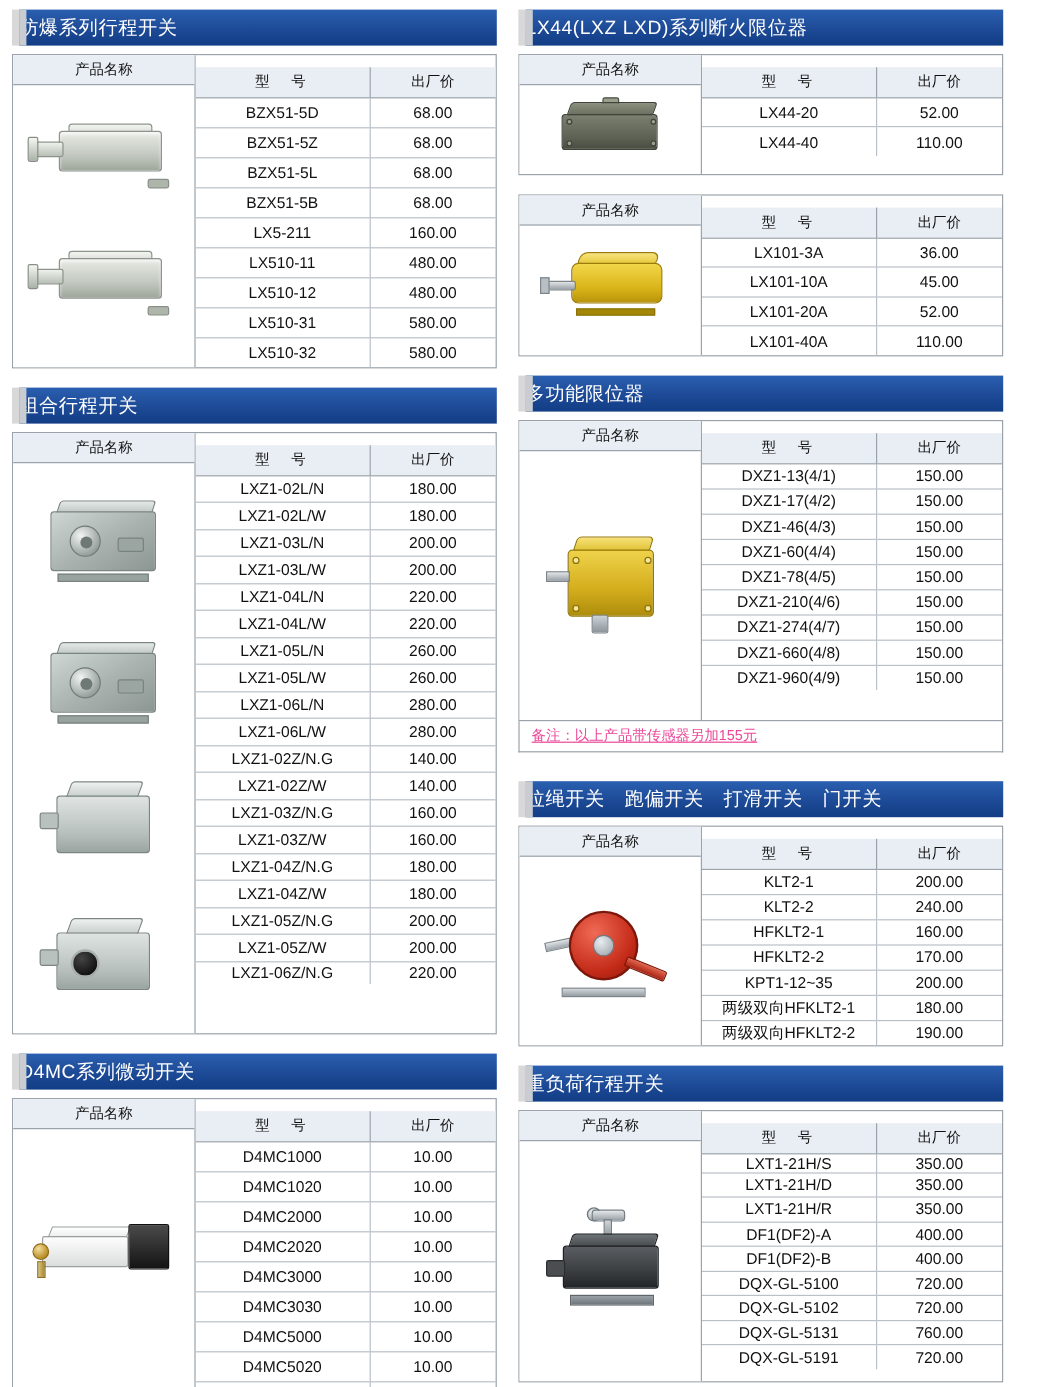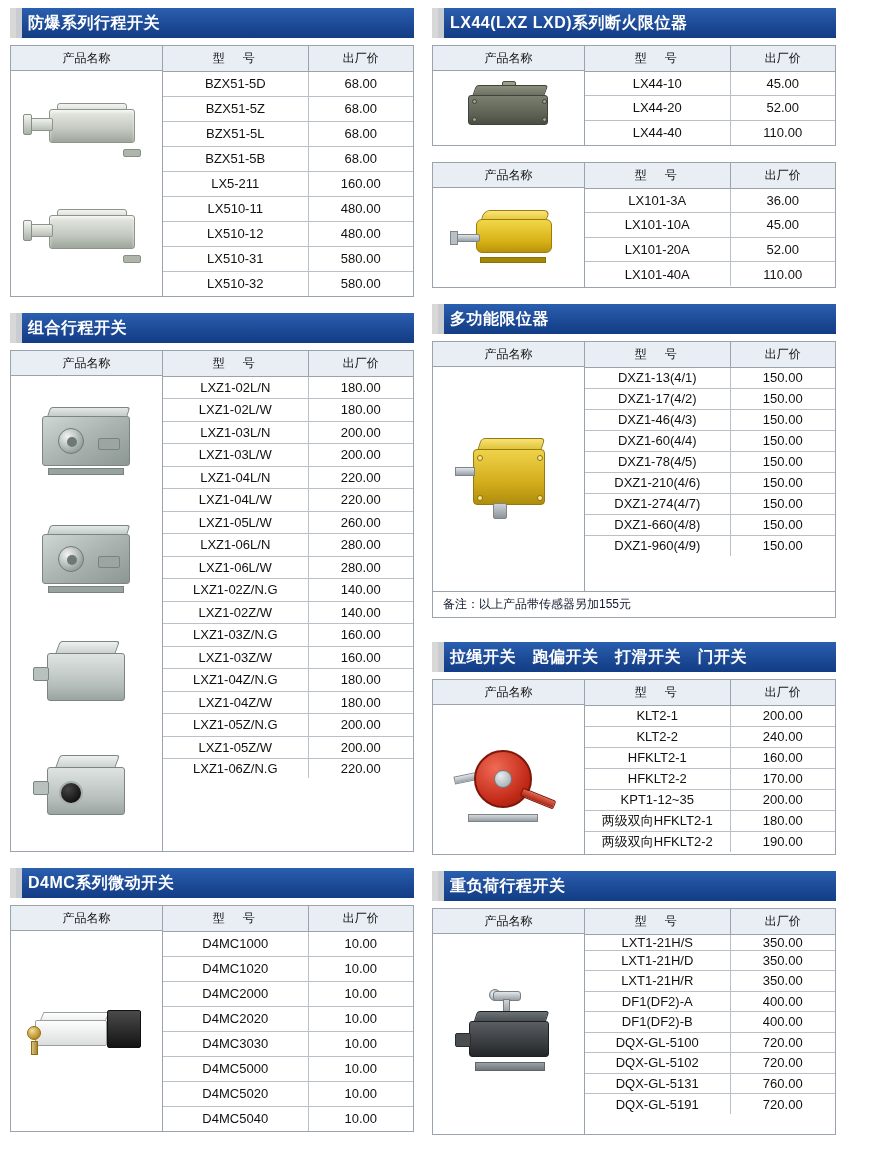--- a/index.html
+++ b/index.html
@@ -30,24 +30,23 @@
     margin-bottom: 7px;
   }
   .sec-head .bar-accent {
     position: absolute;
     left: 0; top: 0; bottom: 0;
     width: 6px;
     background: #c9ccd1;
   }
   .sec-head h2 {
     margin: 0;
-    padding-left: 12px;
     color: #ffffff;
     font-size: 16px;
-    font-weight: bold;
+    font-weight: normal;
     letter-spacing: 0.5px;
     white-space: nowrap;
   }
 
   
   .block {
     display: flex;
     border: 1px solid #9aa3ab;
     margin-bottom: 16px;
     background: #fff;
@@ -68,21 +67,21 @@
   }
   .imgbody {
     position: relative;
     display: flex;
     flex-direction: column;
     align-items: center;
     justify-content: space-around;
     padding: 6px 0;
     flex: 1;
   }
-  .tablecell { flex: 1; display: flex; flex-direction: column; }
+  .tablecell { flex: 1; display: flex; flex-direction: column; margin-top: 10px; }
   table.pt {
     width: 100%;
     border-collapse: collapse;
     font-size: 12.5px;
   }
   table.pt th {
     height: 25px;
     background: #e9eef4;
     border-bottom: 1px solid #9aa3ab;
     font-weight: normal;
@@ -94,24 +93,25 @@
     border-bottom: 1px solid #b9c0c7;
     text-align: center;
     color: #111;
     font-size: 13px;
     padding: 0 2px;
   }
   table.pt td.model { border-right: 1px solid #b9c0c7; }
   table.pt tr:last-child td { border-bottom: none; }
   .note {
     font-size: 12px;
-    color: #0f172a;
+    color: #ec4899;
     padding: 4px 6px 4px 10px;
     border-top: 1px solid #b9c0c7;
     text-align: left;
+    text-decoration: underline;
   }
 
   
   .ill { position: relative; }
 
   
   .ill-bzx { width: 120px; height: 62px; }
   .ill-bzx .body {
     position: absolute; left: 22px; top: 10px; width: 86px; height: 34px;
     background: linear-gradient(to bottom,#e7eae4,#c3c9c0 60%,#9ea69c);
@@ -502,20 +502,24 @@
               </tr>
           <tr>
                 <td class="model" style="height:22.5px">LXZ1-04L/N</td>
                 <td>220.00</td>
               </tr>
           <tr>
                 <td class="model" style="height:22.5px">LXZ1-04L/W</td>
                 <td>220.00</td>
               </tr>
           <tr>
+                <td class="model" style="height:22.5px">LXZ1-05L/N</td>
+                <td>260.00</td>
+              </tr>
+          <tr>
                 <td class="model" style="height:22.5px">LXZ1-05L/W</td>
                 <td>260.00</td>
               </tr>
           <tr>
                 <td class="model" style="height:22.5px">LXZ1-06L/N</td>
                 <td>280.00</td>
               </tr>
           <tr>
                 <td class="model" style="height:22.5px">LXZ1-06L/W</td>
                 <td>280.00</td>
@@ -592,20 +596,24 @@
           <tr>
                 <td class="model" style="height:25px">D4MC1020</td>
                 <td>10.00</td>
               </tr>
           <tr>
                 <td class="model" style="height:25px">D4MC2000</td>
                 <td>10.00</td>
               </tr>
           <tr>
                 <td class="model" style="height:25px">D4MC2020</td>
+                <td>10.00</td>
+              </tr>
+          <tr>
+                <td class="model" style="height:25px">D4MC3000</td>
                 <td>10.00</td>
               </tr>
           <tr>
                 <td class="model" style="height:25px">D4MC3030</td>
                 <td>10.00</td>
               </tr>
           <tr>
                 <td class="model" style="height:25px">D4MC5000</td>
                 <td>10.00</td>
               </tr>
@@ -644,24 +652,20 @@
           </div>
         </div>
       </div>
       <div class="tablecell">
         <table class="pt">
           <tbody>
               <tr>
             <th class="model">型　号</th>
             <th>出厂价</th>
           </tr>
-          <tr>
-                <td class="model" style="height:24.5px">LX44-10</td>
-                <td>45.00</td>
-              </tr>
           <tr>
                 <td class="model" style="height:24.5px">LX44-20</td>
                 <td>52.00</td>
               </tr>
           <tr>
                 <td class="model" style="height:24.5px">LX44-40</td>
                 <td>110.00</td>
               </tr>
         </tbody>
           </table>

